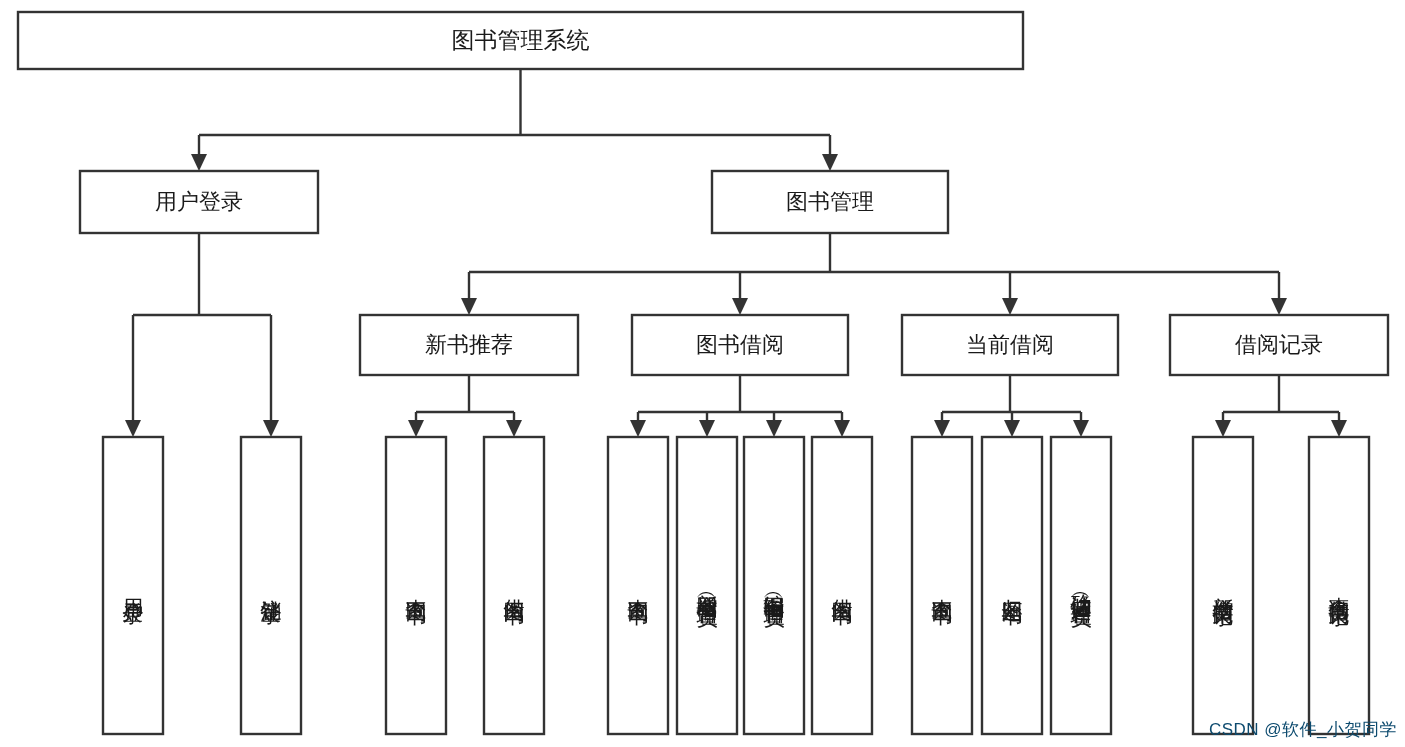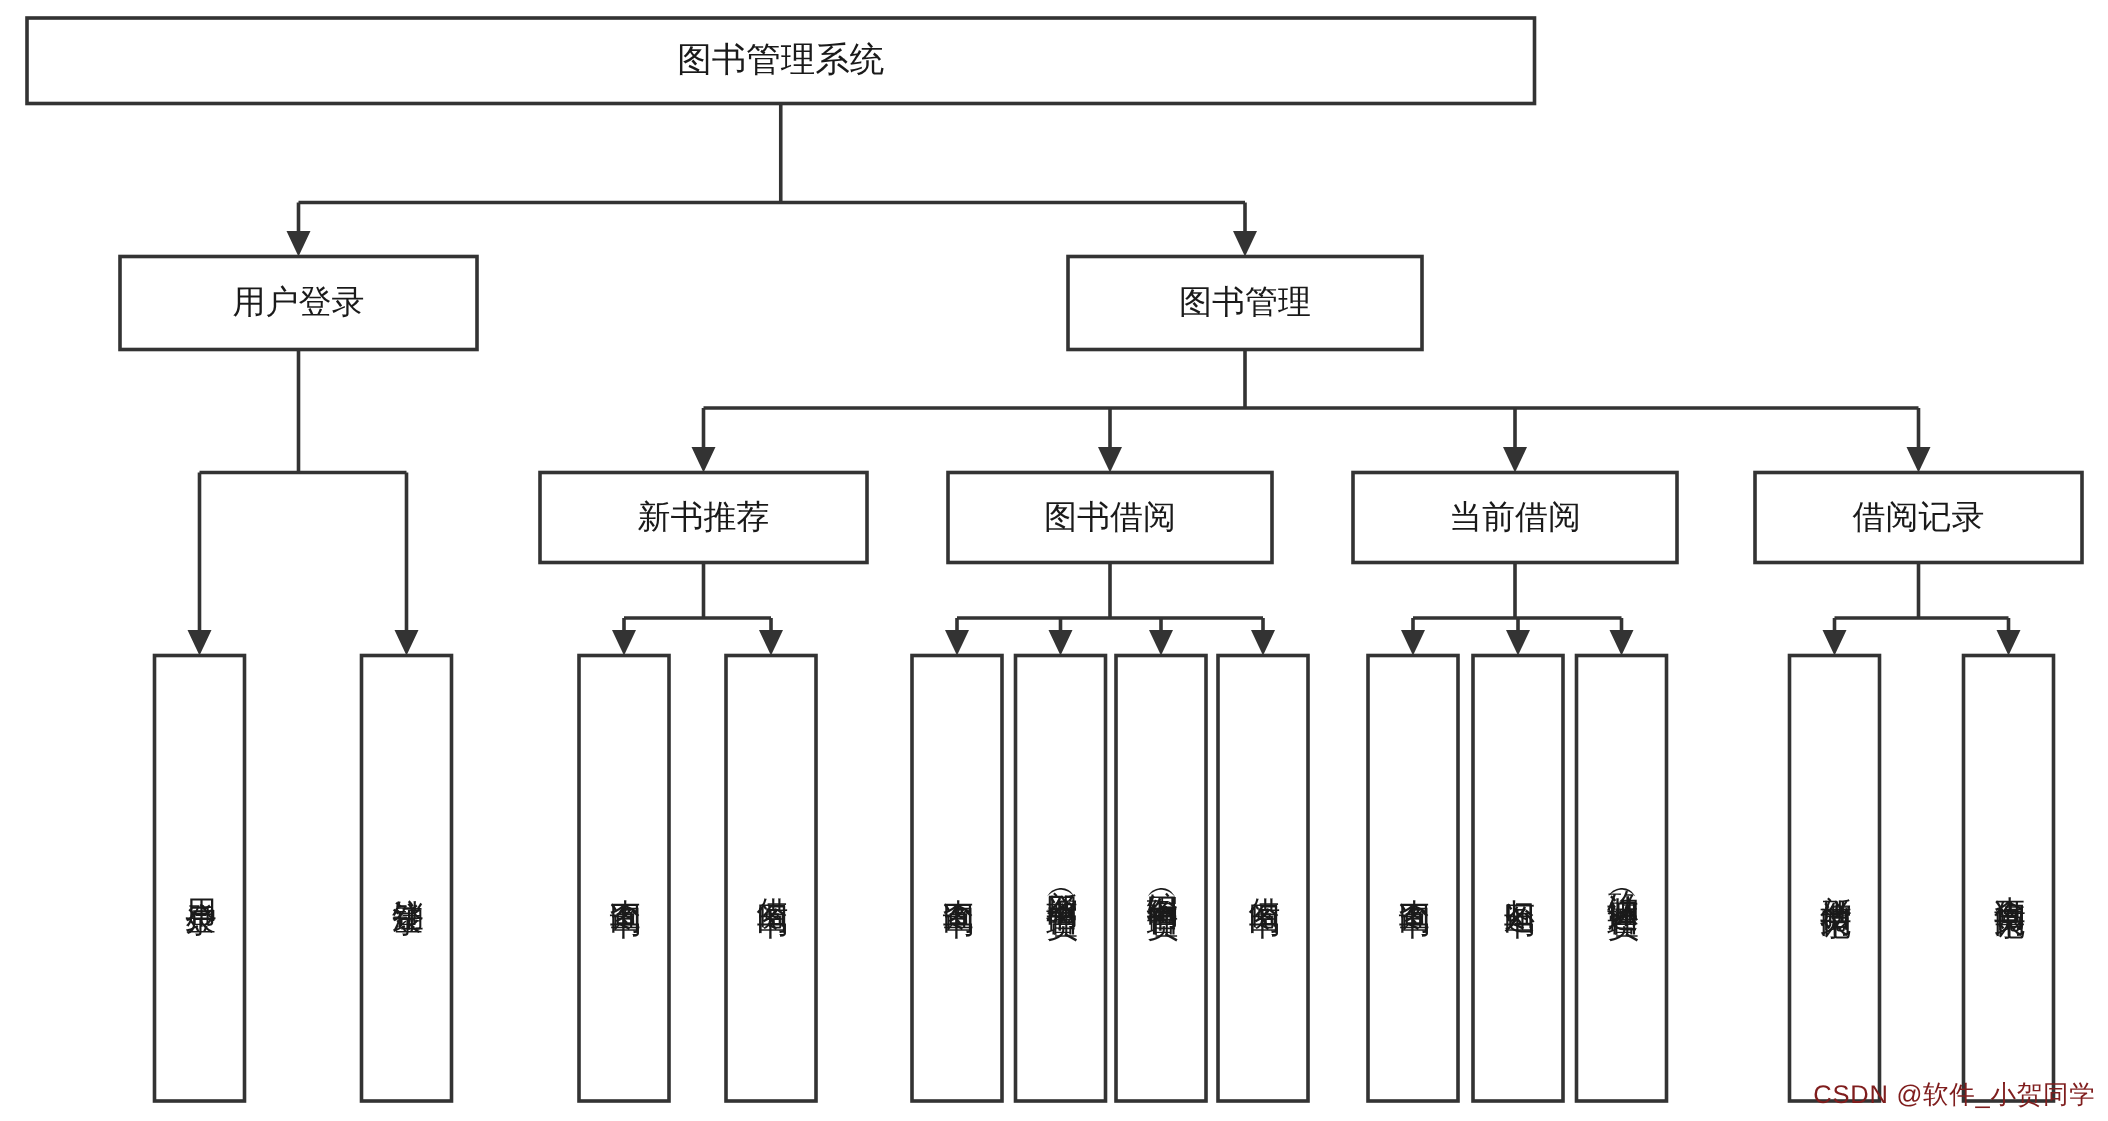--- a/index.html
+++ b/index.html
@@ -71,21 +71,21 @@
     letter-spacing: 2px;
     white-space: nowrap;
     pointer-events: none;
   }
   .watermark {
     position: absolute;
     right: 8px;
     bottom: 6px;
     font-family: "Liberation Sans", "DejaVu Sans", sans-serif;
     font-size: 17px;
-    color: #7f1d1d;
+    color: #0c4a6e;
     letter-spacing: 0.5px;
     user-select: none;
   }
 </style>
 </head>
 <body>
 
 <div id="diagram-root">
 
   <svg id="tree-svg" viewBox="0 0 1405 747">

